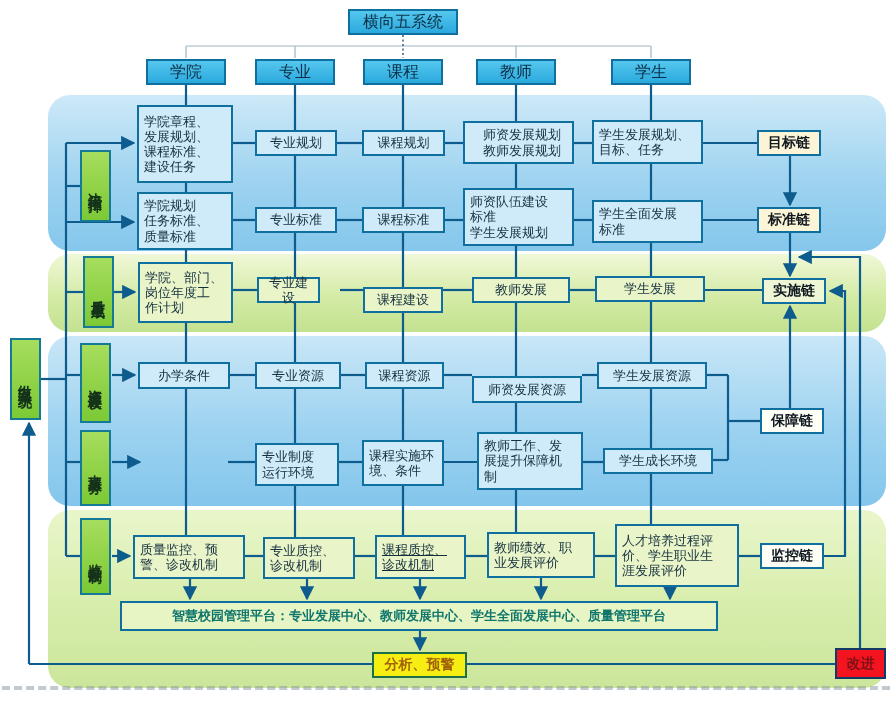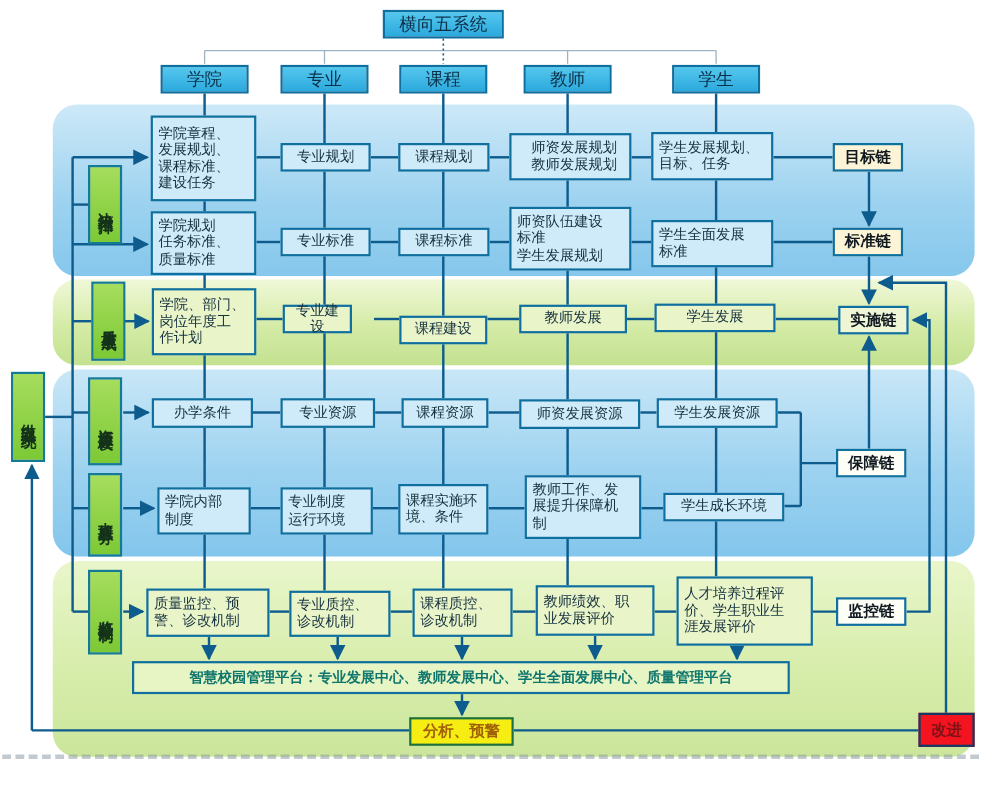--- a/index.html
+++ b/index.html
@@ -188,40 +188,38 @@
 作计划</div>
   <div class="node greenfill center" style="left:257px;top:277px;width:63px;height:26px;">专业建设</div>
   <div class="node greenfill center" style="left:363px;top:277px;width:80px;height:26px;margin-top:10px;">课程建设</div>
   <div class="node greenfill center" style="left:472px;top:277px;width:98px;height:26px;">教师发展</div>
   <div class="node greenfill center" style="left:595px;top:276px;width:110px;height:26px;">学生发展</div>
   <div class="chain greenish" style="left:762px;top:278px;width:64px;height:26px;">实施链</div>
 
   <div class="node center" style="left:138px;top:362px;width:92px;height:27px;">办学条件</div>
   <div class="node center" style="left:255px;top:362px;width:86px;height:27px;">专业资源</div>
   <div class="node center" style="left:365px;top:362px;width:79px;height:27px;">课程资源</div>
-  <div class="node center" style="left:472px;top:363px;width:110px;height:27px;">师资发展资源</div>
+  <div class="node center" style="left:472px;top:376px;width:110px;height:27px;">师资发展资源</div>
   <div class="node center" style="left:597px;top:362px;width:110px;height:27px;">学生发展资源</div>
   <div class="chain whiteish" style="left:760px;top:408px;width:64px;height:26px;">保障链</div>
 
-  <div class="node" style="left:143px;top:443px;width:85px;height:43px;">学院内部
-制度</div>
   <div class="node" style="left:255px;top:443px;width:84px;height:43px;">专业制度
 运行环境</div>
   <div class="node" style="left:362px;top:440px;width:82px;height:46px;">课程实施环
 境、条件</div>
   <div class="node" style="left:477px;top:432px;width:106px;height:58px;">教师工作、发
 展提升保障机
 制</div>
   <div class="node center" style="left:603px;top:448px;width:110px;height:26px;">学生成长环境</div>
 
   <div class="node greenfill" style="left:133px;top:535px;width:112px;height:44px;">质量监控、预
 警、诊改机制</div>
   <div class="node greenfill" style="left:263px;top:537px;width:92px;height:42px;">专业质控、
 诊改机制</div>
-  <div class="node greenfill" style="left:375px;top:535px;width:91px;height:44px;">课程质控、
+  <div class="node greenfill" style="left:375px;top:535px;width:91px;height:44px;text-decoration:underline;">课程质控、
 诊改机制</div>
   <div class="node greenfill" style="left:487px;top:532px;width:108px;height:46px;">教师绩效、职
 业发展评价</div>
   <div class="node greenfill" style="left:615px;top:524px;width:124px;height:63px;">人才培养过程评
 价、学生职业生
 涯发展评价</div>
   <div class="chain whiteish" style="left:760px;top:543px;width:64px;height:26px;">监控链</div>
 
   <div class="platform">智慧校园管理平台：专业发展中心、教师发展中心、学生全面发展中心、质量管理平台</div>
   <div class="analysis">分析、预警</div>

